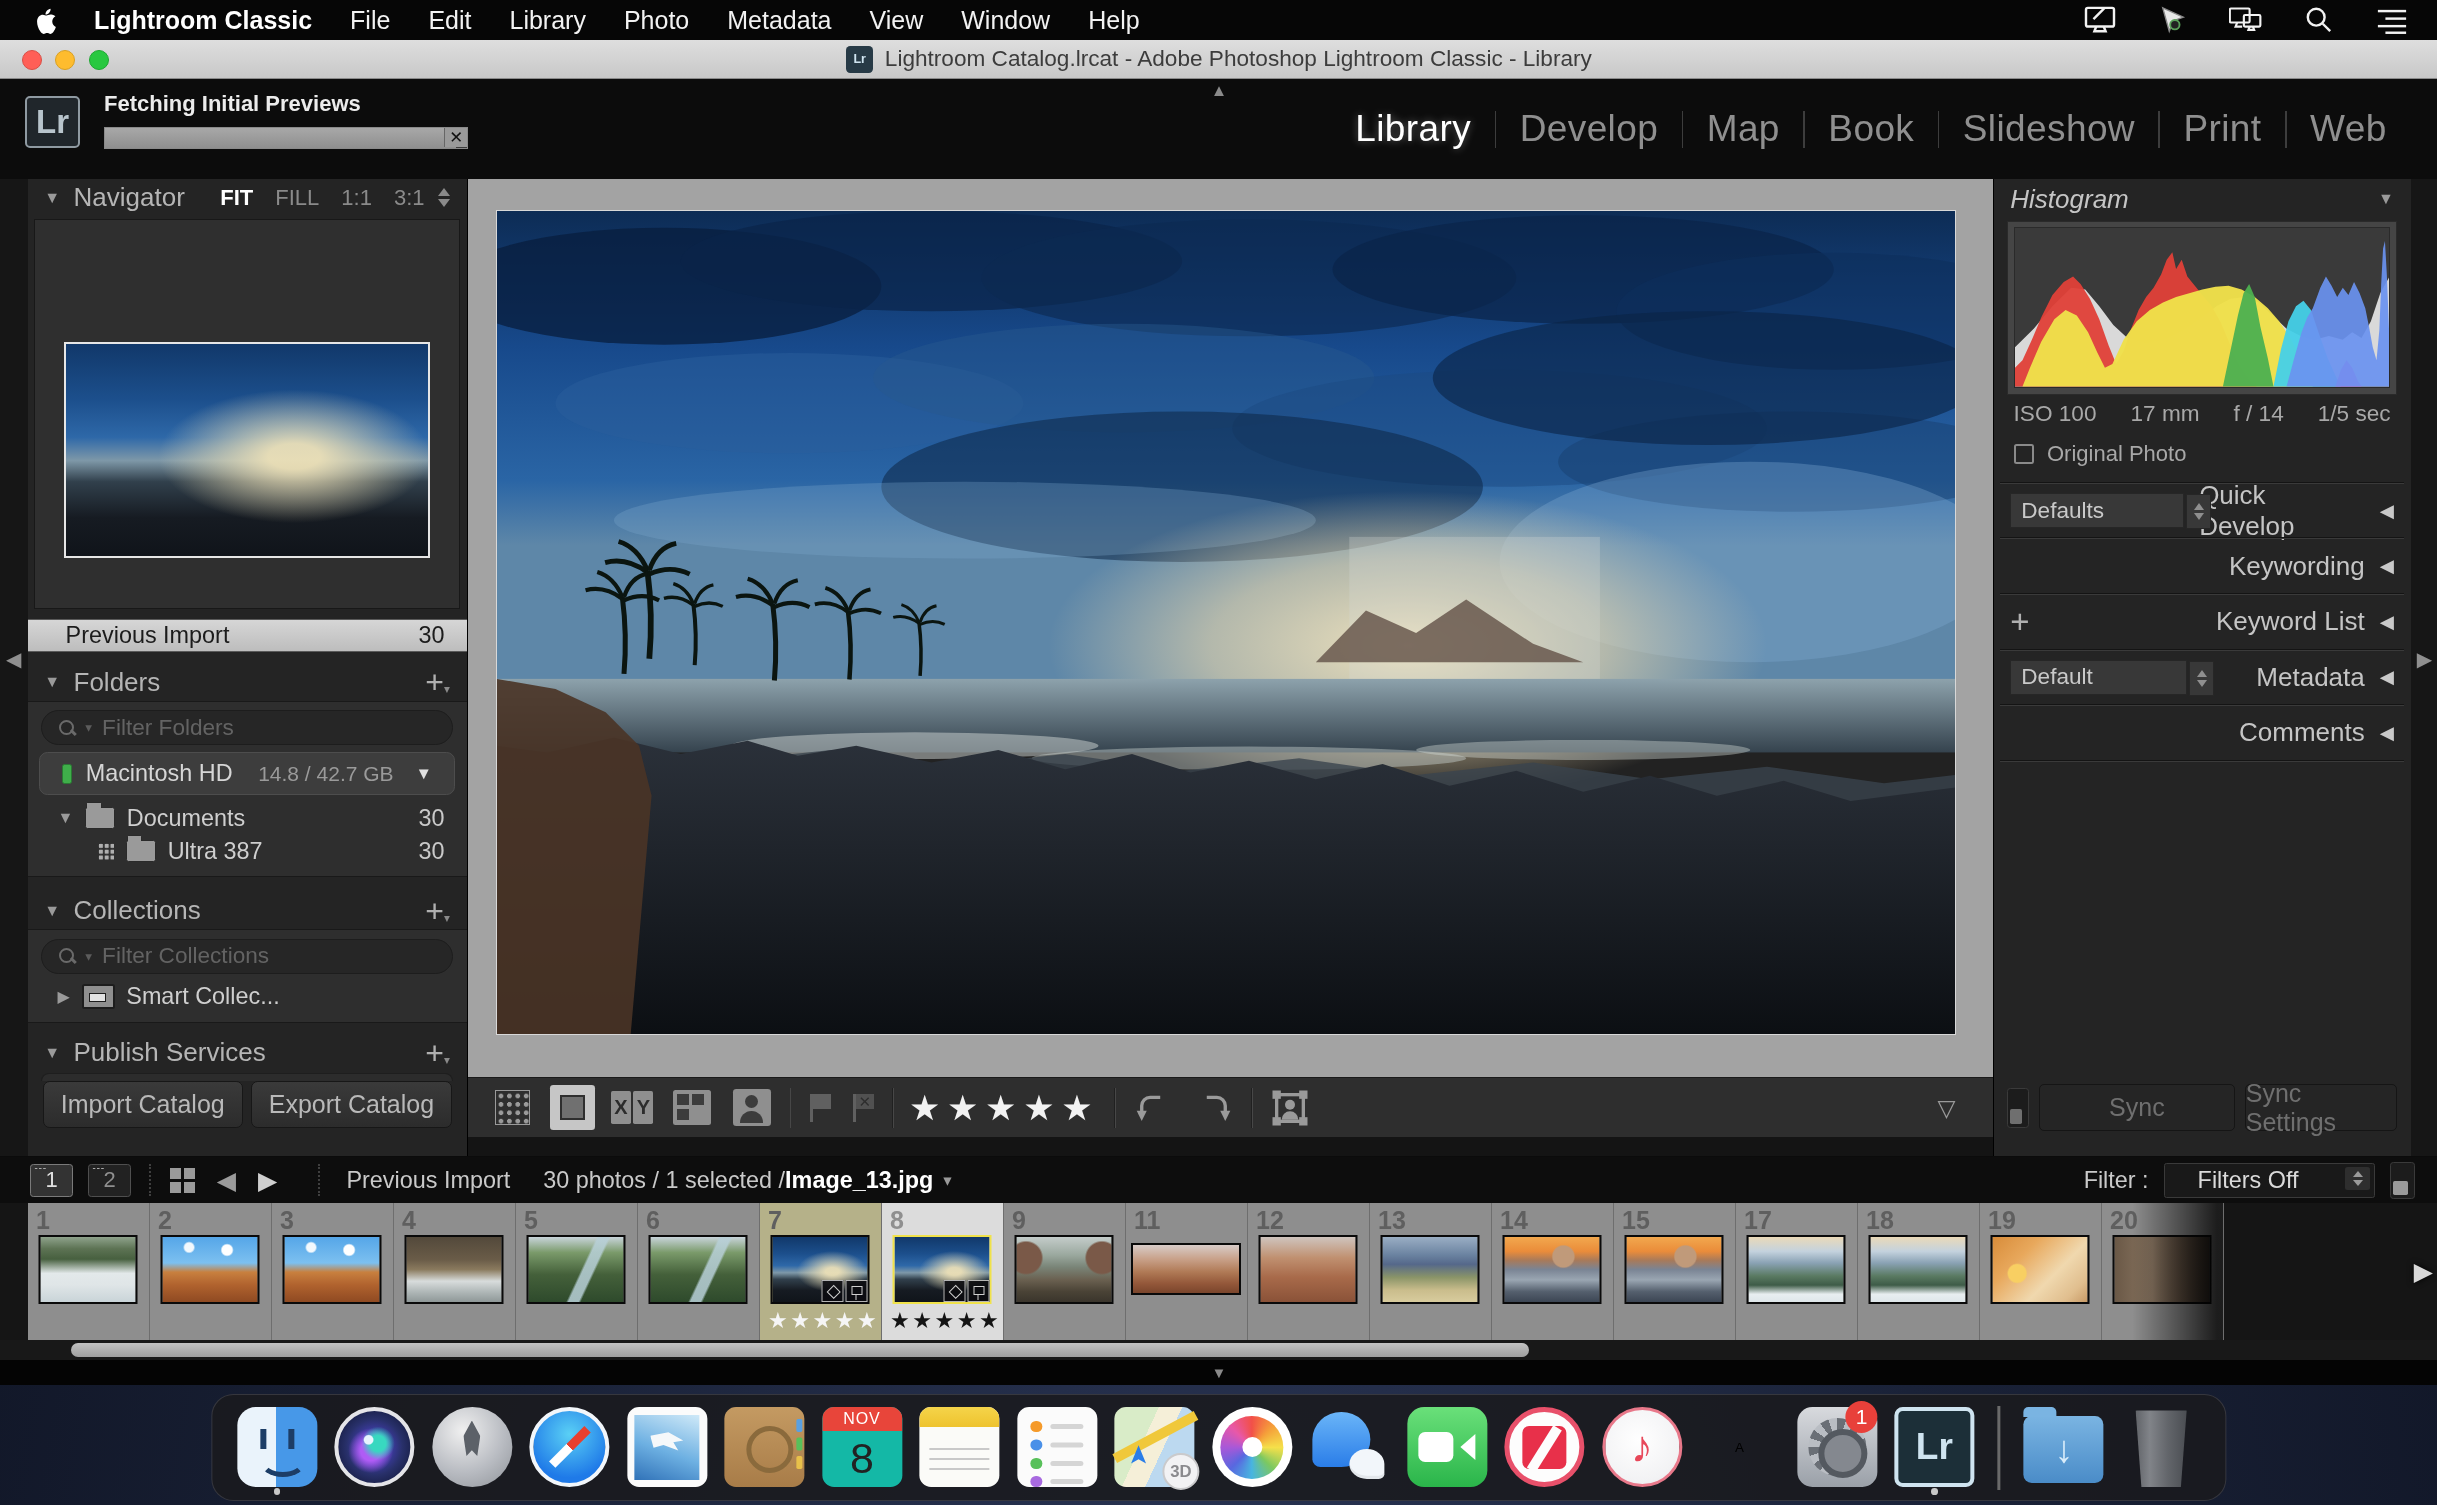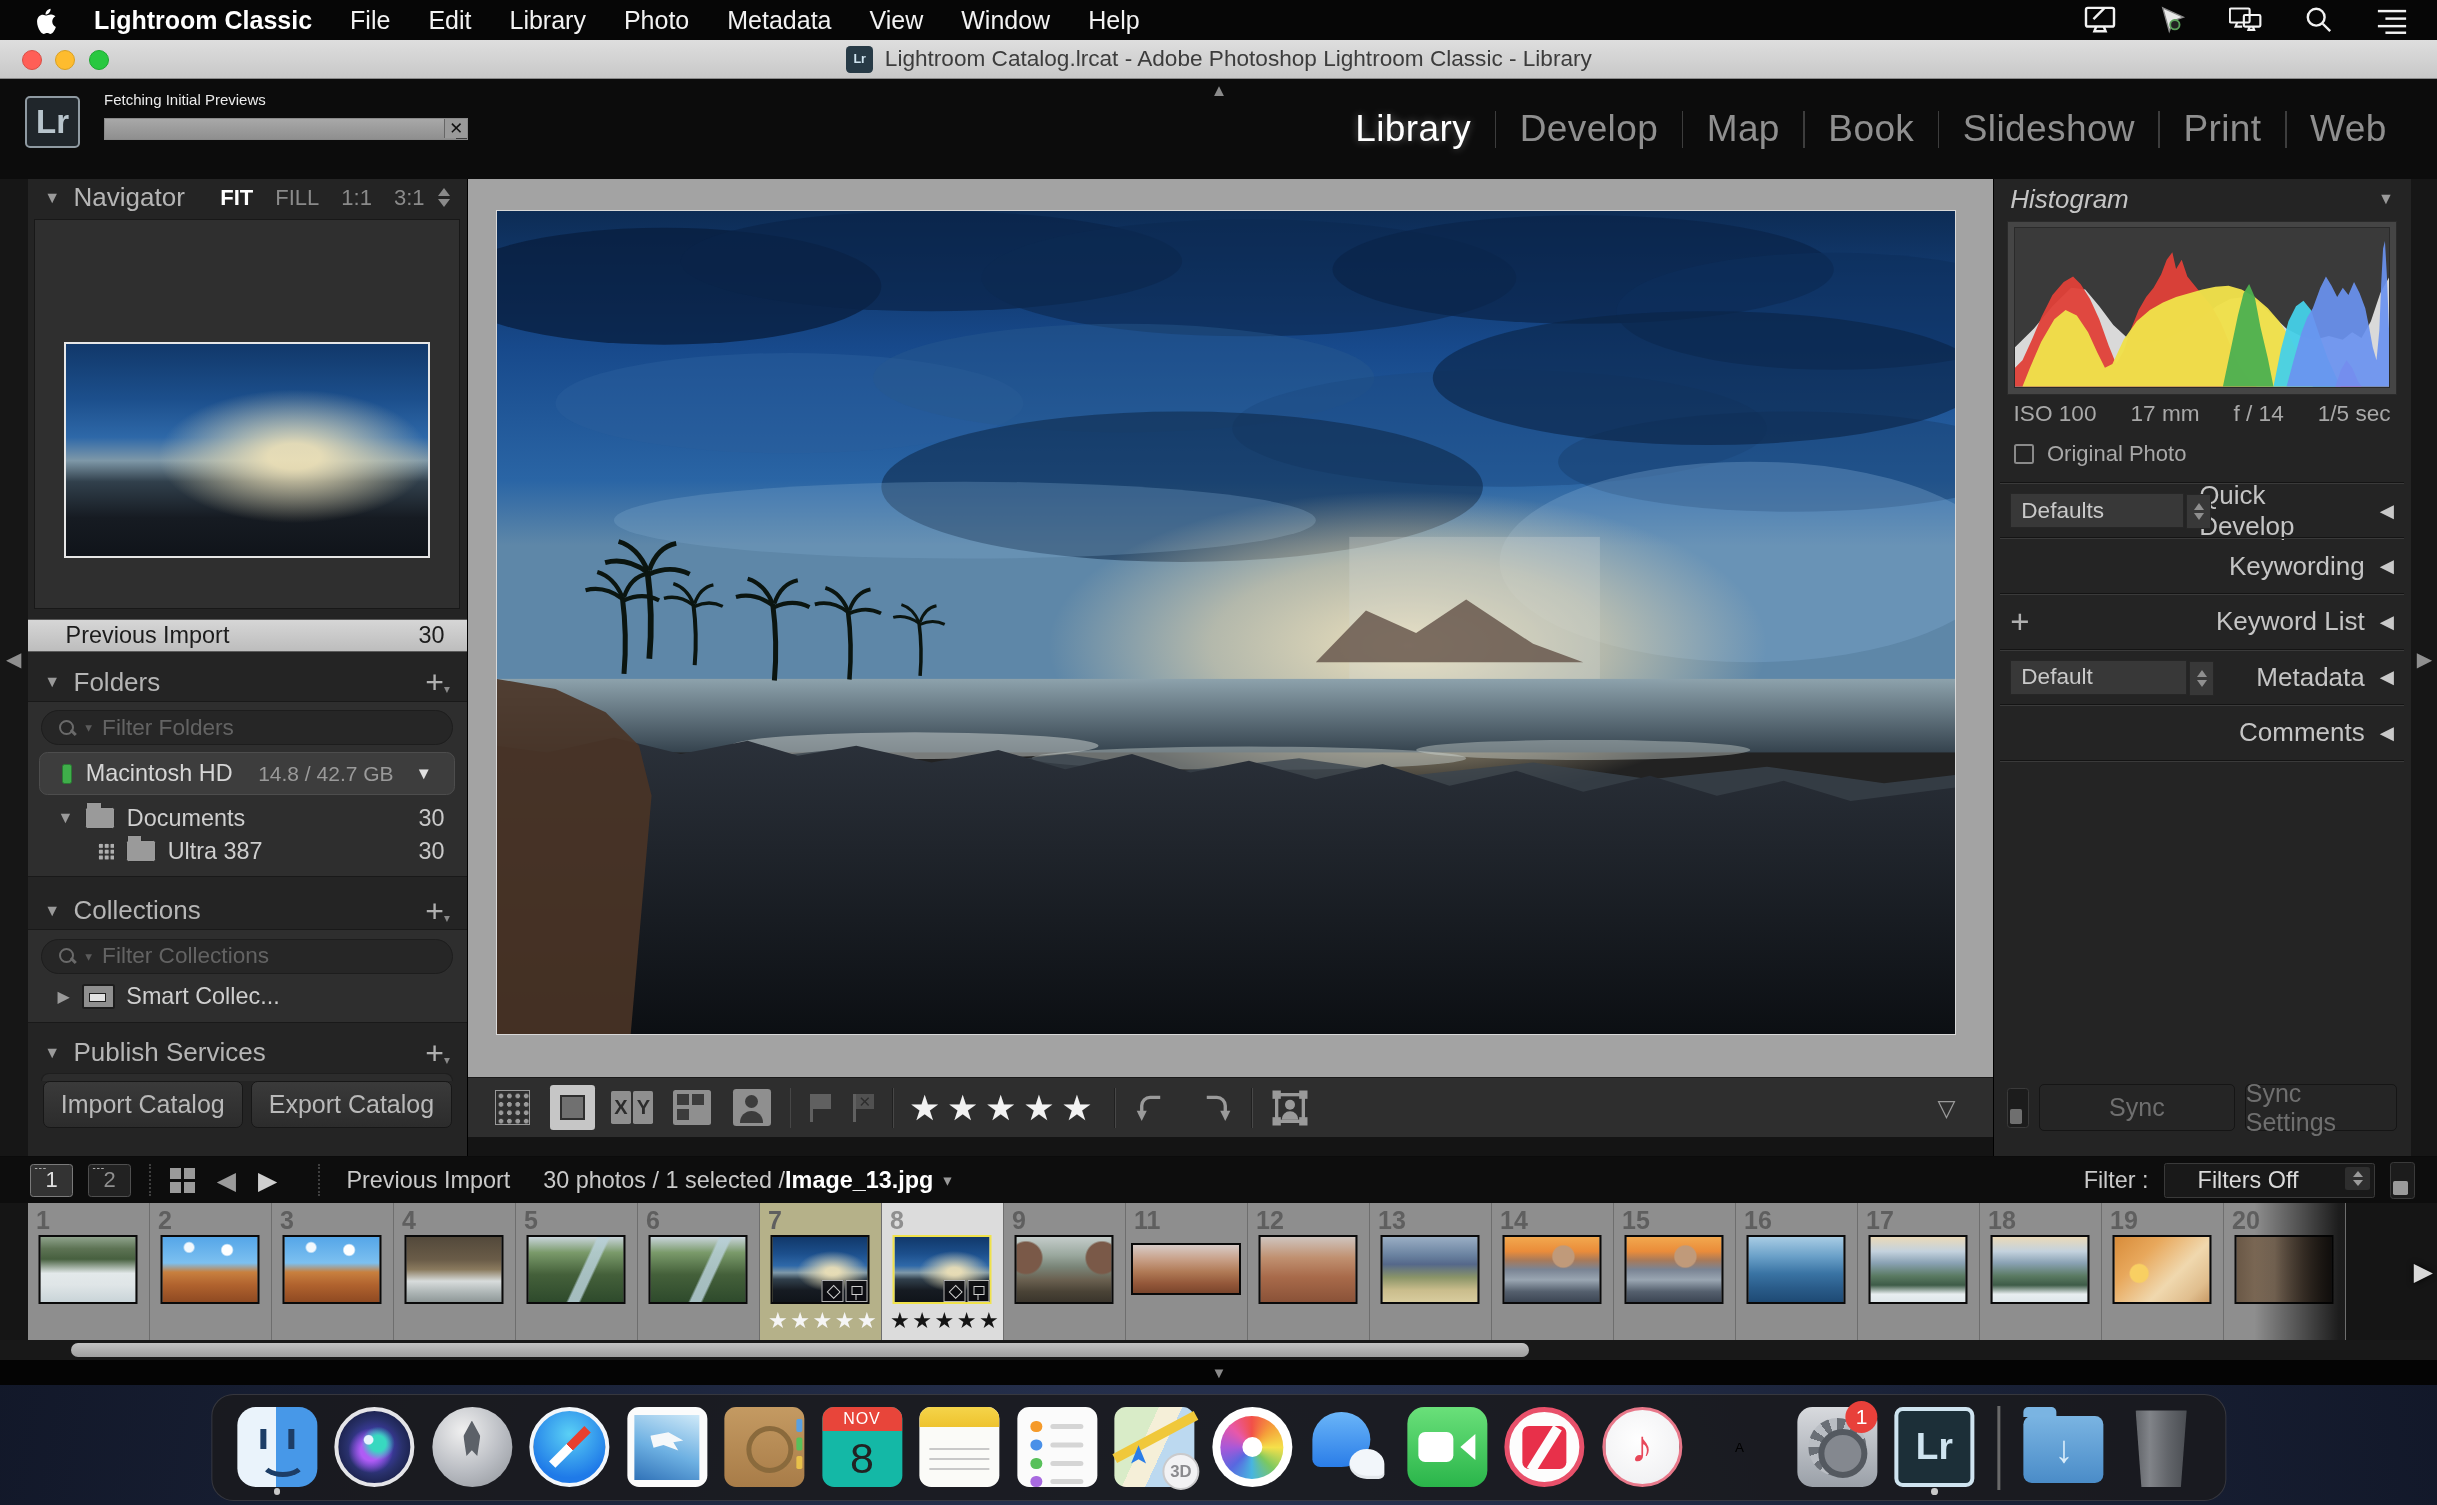--- a/index.html
+++ b/index.html
@@ -34,21 +34,21 @@
 
 .lr-window { position:absolute; top:79px; left:0; width:2438px; height:1306px; background:#0b0b0b; }
 
 
 .app-header { position:absolute; top:0; left:0; width:2438px; height:100px; background:#0c0c0c; }
 .hdr-arrow-up { position:absolute; top:1.7px; left:50%; transform:translateX(-50%); color:#8a8a8a; font-size:16.7px; }
 .lr-logo { position:absolute; left:25px; top:16.7px; width:55px; height:52px; background:#20262b;
   border:2.5px solid #8f9aa2; border-radius:5px; color:#b8c4cc; font-size:33px; font-weight:bold;
   display:flex; align-items:center; justify-content:center; }
 .progress-group { position:absolute; left:104px; top:11.7px; }
-.progress-label { color:#ececec; font-size:15px; }
+.progress-label { color:#ececec; font-size:22px;font-weight:bold; }
 .progress-track { margin-top:10px; width:364px; height:22.6px; background:#3c3c3c; border:1.7px solid #8a8a8a;
   position:relative; }
 .progress-fill { height:100%; background:linear-gradient(180deg,#a8a8a8,#8f8f8f); }
 .progress-x { position:absolute; right:0; top:0; width:22.6px; height:19px; background:#9a9a9a; color:#111;
   font-size:16.7px; font-weight:bold; display:flex; align-items:center; justify-content:center; border-left:1.7px solid #666; }
 .modules { position:absolute; right:28px; top:0; height:100px; display:flex; align-items:center; }
 .module { color:#8f8f8f; font-size:37px; padding:0 23.4px; letter-spacing:0.4px; }
 .module.active { color:#ffffff; text-shadow:0 0 8.4px rgba(255,255,255,.35); }
 .mod-div { width:1.7px; height:37px; background:#3d3d3d; }
 
@@ -851,26 +851,20 @@
             <div class="fs-thumb ph-half-dome"></div>
           </div>
         </div>
         <div class="fs-cell">
           <span class="fs-num">15</span>
           <div class="fs-thumbwrap">
             <div class="fs-thumb ph-half-dome"></div>
           </div>
         </div>
         <div class="fs-cell">
-          <span class="fs-num">16</span>
-          <div class="fs-thumbwrap">
-            <div class="fs-thumb ph-blue-lake"></div>
-          </div>
-        </div>
-        <div class="fs-cell">
           <span class="fs-num">17</span>
           <div class="fs-thumbwrap">
             <div class="fs-thumb ph-snowy-pines"></div>
           </div>
         </div>
         <div class="fs-cell">
           <span class="fs-num">18</span>
           <div class="fs-thumbwrap">
             <div class="fs-thumb ph-snowy-pines"></div>
           </div>

